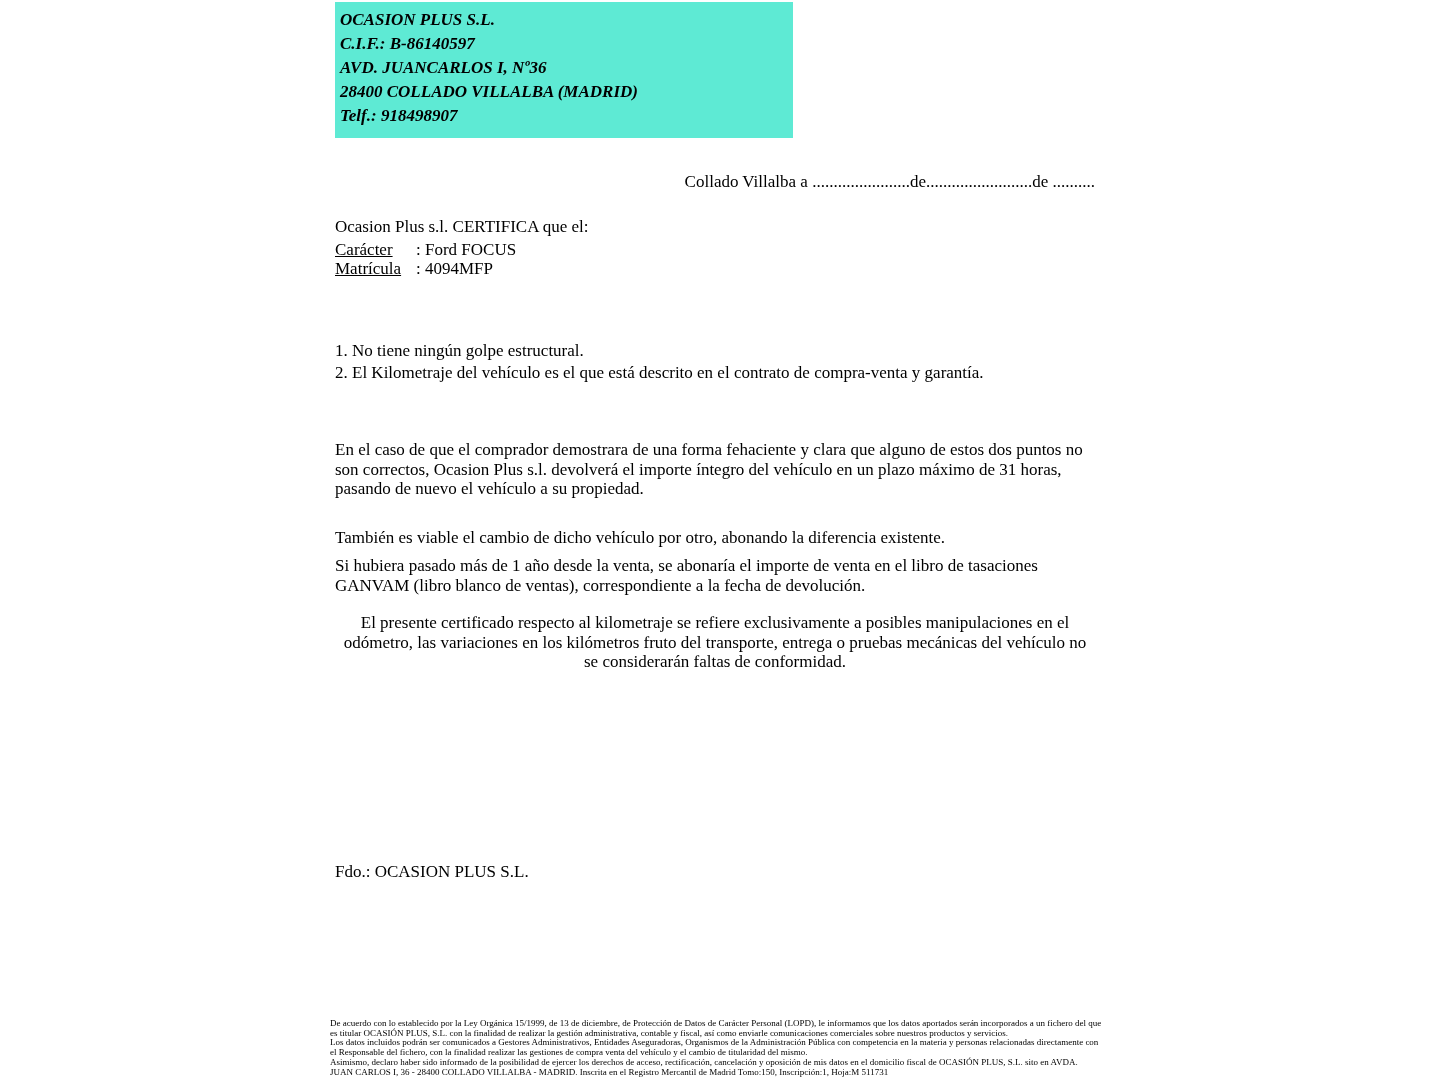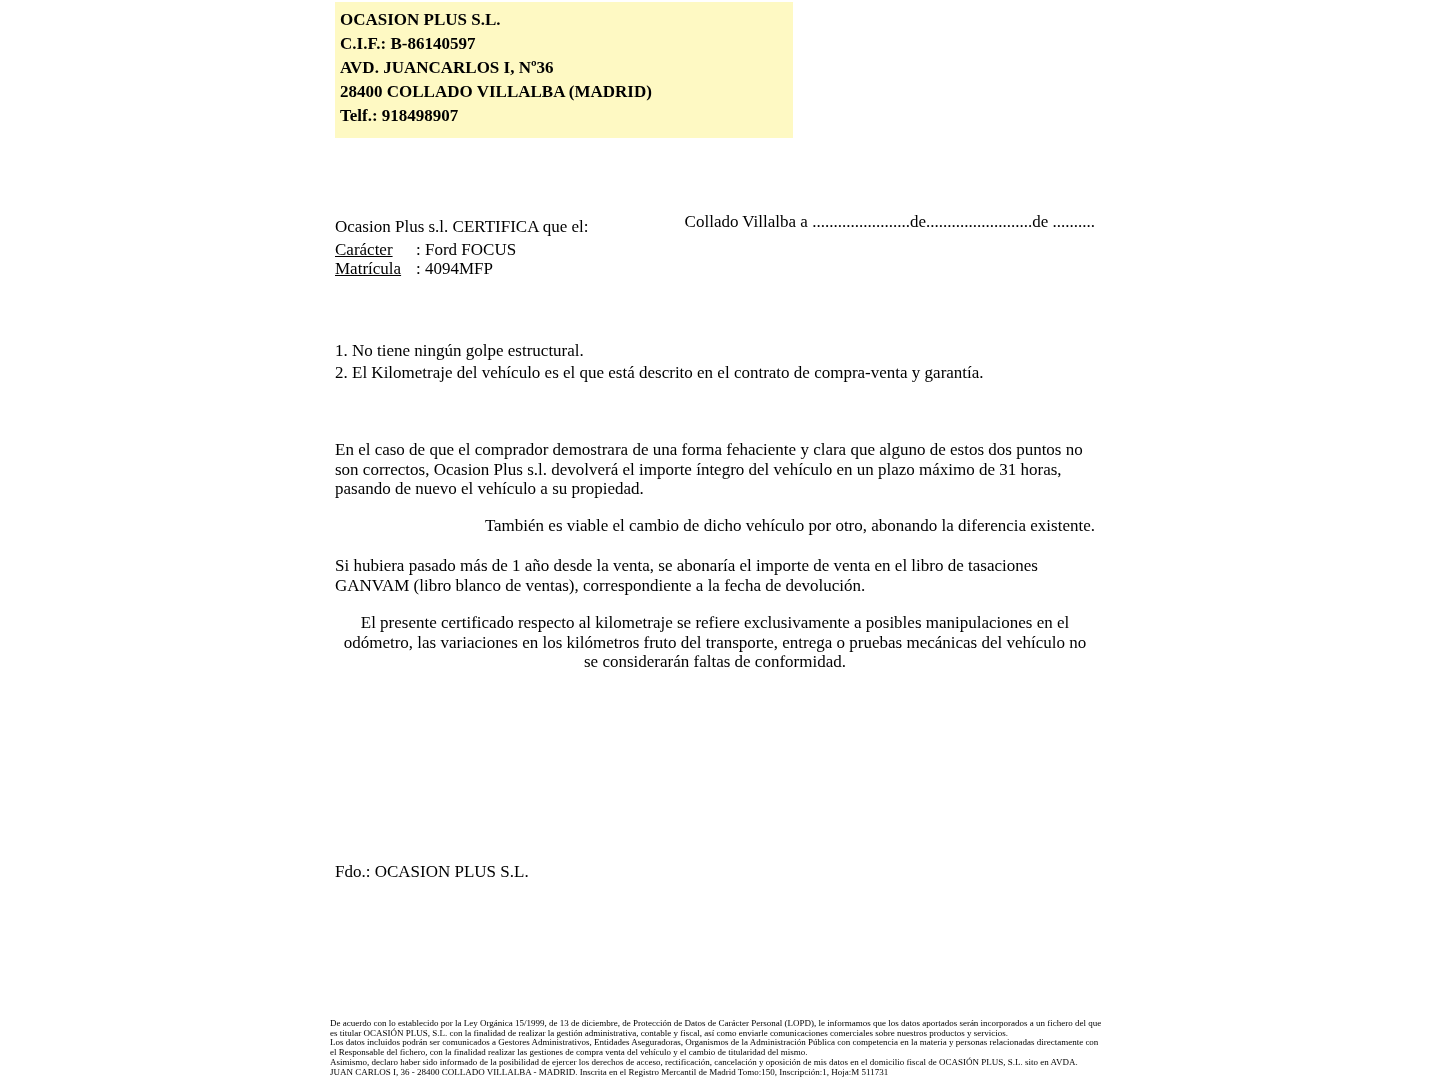--- a/index.html
+++ b/index.html
@@ -10,47 +10,47 @@
     height:1080px;
     background:#ffffff;
     font-family:"Liberation Serif", serif;
     color:#000000;
     overflow:hidden;
   }
   .header-box {
     position:absolute;
     left:335px; top:2px;
     width:458px;
-    background:#fef9c3;
+    background:#5eead4;
     padding:6px 0 10px 5px;
+    font-style:italic;
   }
   .header-box p {
     font-weight:bold;
     font-size:17px;
     line-height:24px;
     white-space:nowrap;
   }
   .date-line {
     position:absolute;
     left:335px; top:172px;
     width:760px;
     text-align:right;
     font-size:17px;
-    margin-top:40px;
   }
   .body-block { position:absolute; left:335px; width:760px; font-size:17px; line-height:19.5px; }
   .certifica { top:217px; }
   .kv-line { position:absolute; left:335px; font-size:17px; }
   .kv-vehicle { top:240px; }
   .kv-plate  { top:259px; }
   .kv-label { display:inline-block; width:81px; text-decoration:underline; }
   .point-1 { top:341px; }
   .point-2 { top:363px; }
   .para-1 { top:440px; }
-  .para-2 { top:516px;text-align:right; }
+  .para-2 { top:528px; }
   .para-3 { top:556px; }
   .para-4 { top:613px;text-align:center; }
   .signature-line { position:absolute; left:335px; top:862px; font-size:17px; }
   .legal-block {
     position:absolute;
     left:330px; top:1019px;
     width:772px;
     font-size:9px;
     line-height:9.7px;
   }

